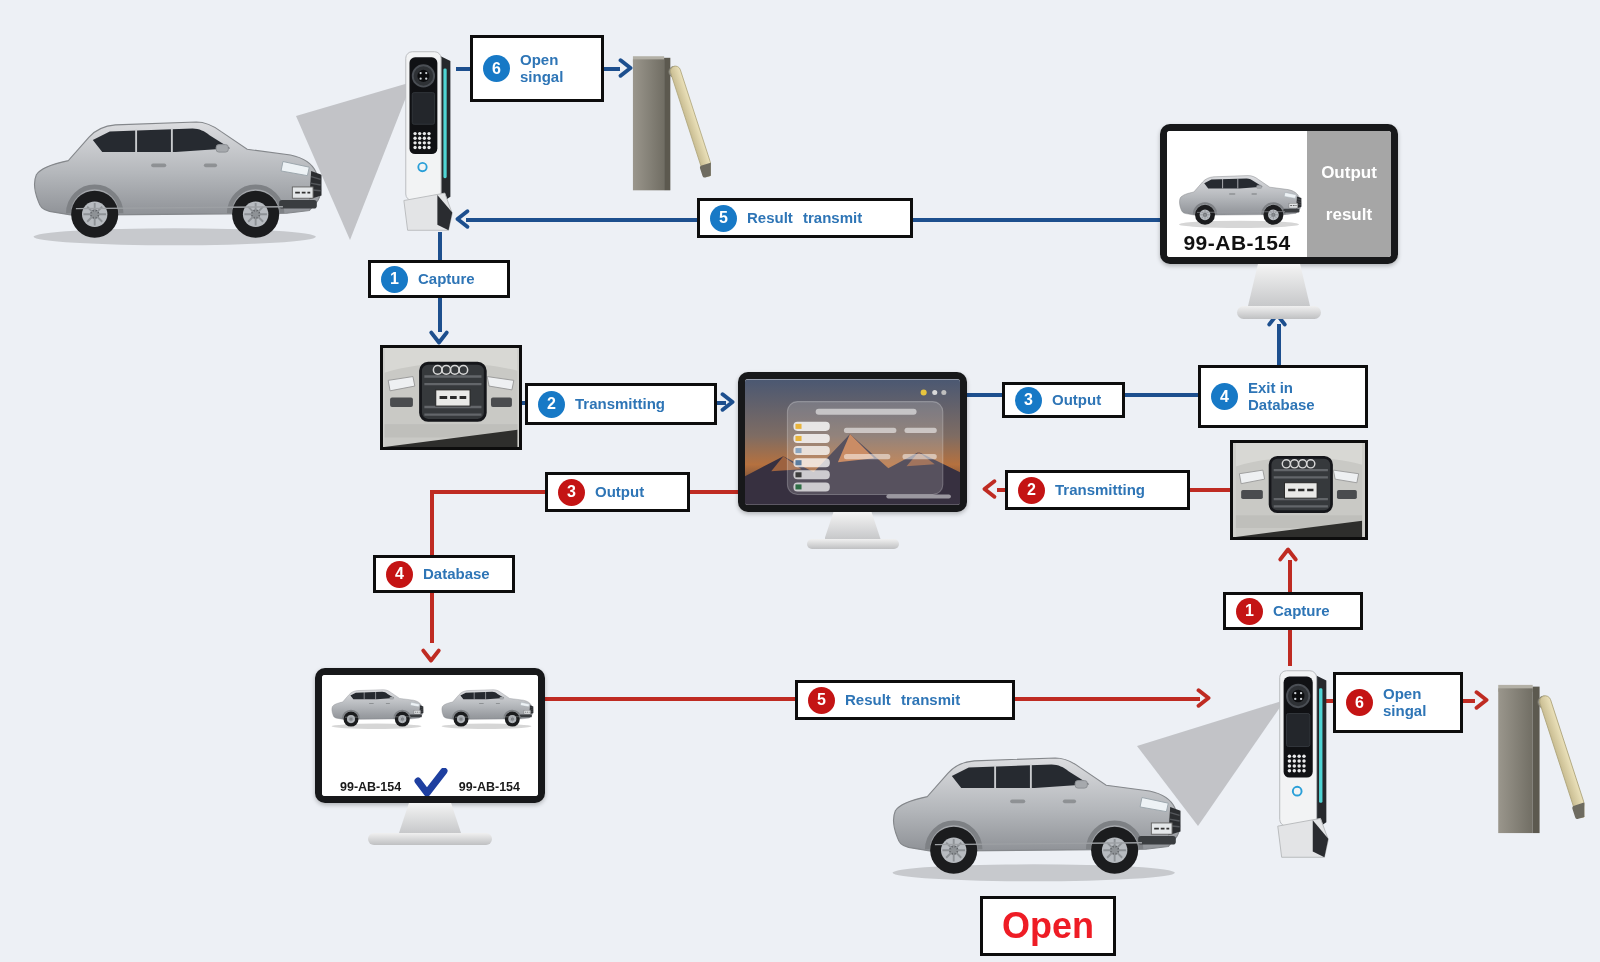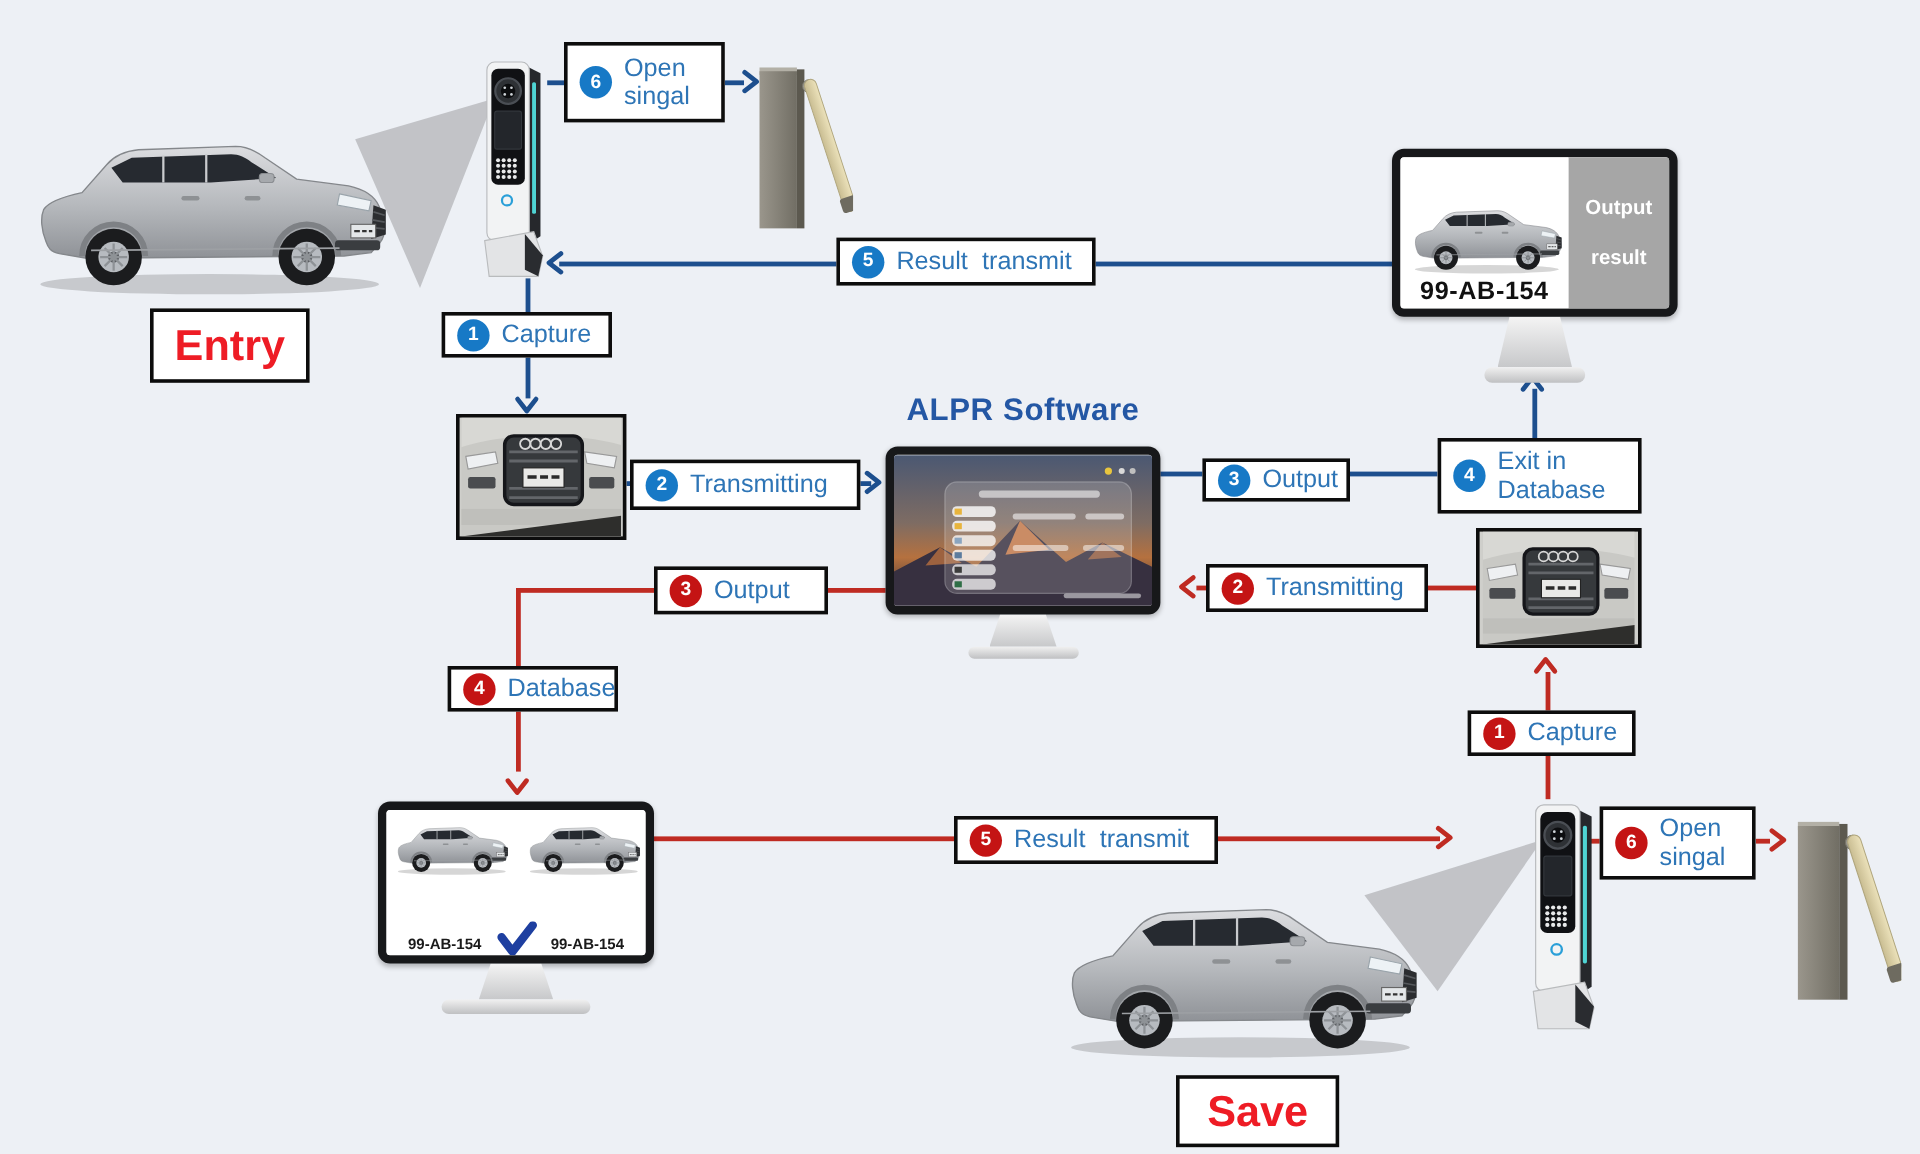--- a/index.html
+++ b/index.html
@@ -11,21 +11,21 @@
   .entry-c{--c:var(--entry-flow,#1d4f8e);color:var(--entry-flow,#1d4f8e);}
   .exit-c{--c:var(--exit-flow,#bf2b22);color:var(--exit-flow,#bf2b22);}
   .head{position:absolute;width:22px;height:22px;z-index:1;}
   .head svg{display:block}
   .head.right{transform:rotate(180deg)}
   .head.up{transform:rotate(90deg)}
   .head.down{transform:rotate(-90deg)}
   
   .step{position:absolute;z-index:3;background:#fff;border:3px solid #0d0d0d;
         display:flex;align-items:center;gap:10px;padding:0 10px;box-sizing:border-box;}
-  .step .lbl{font-size:21px;font-weight:400;color:var(--step-text,#2e75b6);line-height:1.12;}
+  .step .lbl{font-size:15px;font-weight:700;color:var(--step-text,#2e75b6);line-height:1.12;}
   .badge{width:27px;height:27px;border-radius:50%;flex:0 0 auto;display:flex;align-items:center;
          justify-content:center;color:#fff;font-weight:bold;font-size:16px;}
   .badge.b{background:var(--badge-entry,#1779c6)}
   .badge.r{background:var(--badge-exit,#c41414)}
   .wsp .lbl{word-spacing:6px}
   
   .gate-label{position:absolute;z-index:3;background:#fff;border:3.5px solid #0c0c0c;
         display:flex;align-items:center;justify-content:center;
         font-weight:bold;font-size:36px;color:var(--gate-label-text,#ee1c25);}
   
@@ -283,21 +283,20 @@
     <svg viewBox="0 0 140 104">
         <use href="#grille"></use>
       </svg>
   </div>
   <div class="capimg" style="left:1230px;top:440px;width:138px;height:100px">
     <svg viewBox="0 0 140 104">
         <use href="#grille"></use>
       </svg>
   </div>
 
-  <div class="alpr-title" style="left:730px;top:326px;width:245px">ALPR Software</div>
   <div class="monitor" style="left:738px;top:372px">
     <div class="bezel" style="width:229px;height:140px">
       <div class="screen">
         <svg width="215" height="126" viewBox="0 0 213 124">
           <defs>
             <linearGradient id="sky" x1="0" y1="0" x2="0" y2="1">
               <stop offset="0" stop-color="#4b5872"></stop>
                 <stop offset=".45" stop-color="#7e6c63"></stop>
               <stop offset=".68" stop-color="#b5713f"></stop>
                 <stop offset="1" stop-color="#2c2833"></stop>
@@ -424,16 +423,15 @@
   </div>
   <div class="step" style="left:1223px;top:592px;width:140px;height:38px">
     <span class="badge r">1</span>
     <span class="lbl">Capture</span>
   </div>
   <div class="step" style="left:1333px;top:672px;width:130px;height:61px">
     <span class="badge r">6</span>
     <span class="lbl" style="width:70px">Open singal</span>
   </div>
 
-  <div class="gate-label" style="left:125px;top:257px;width:127px;height:56px">Entry</div>
-  <div class="gate-label" style="left:980px;top:896px;width:130px;height:54px">Save</div>
+  <div class="gate-label" style="left:980px;top:896px;width:130px;height:54px">Open</div>
 
 </div>
 
 </body></html>

